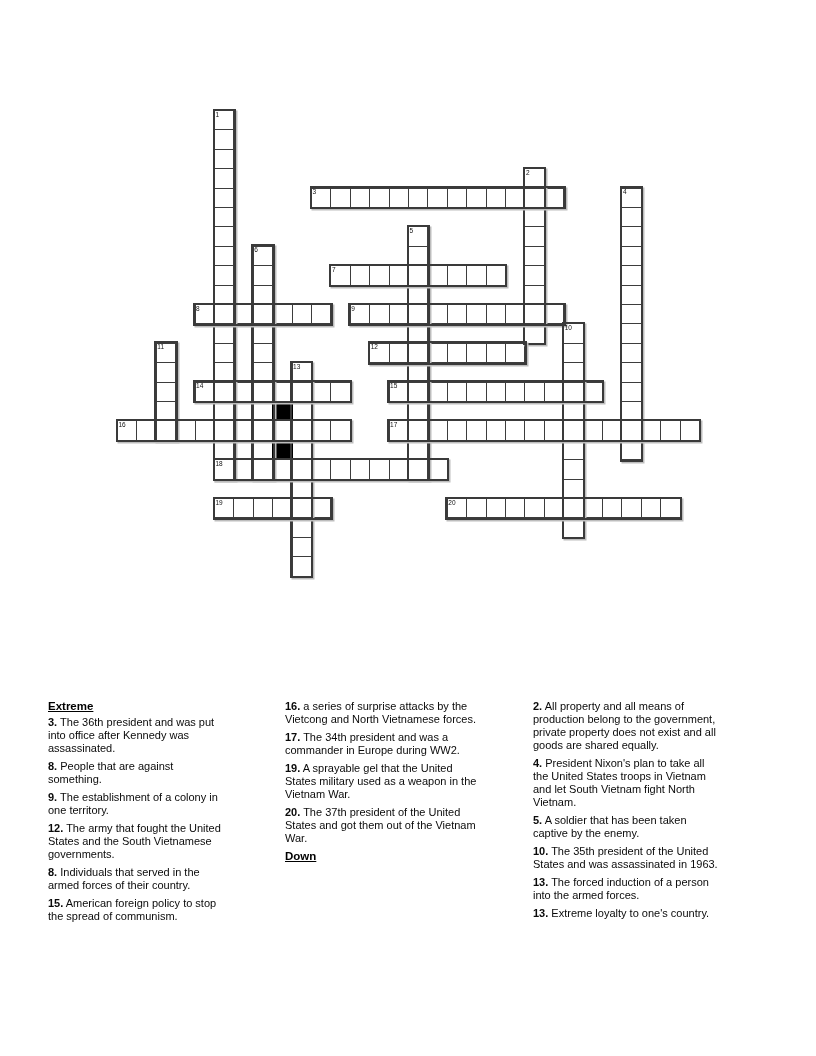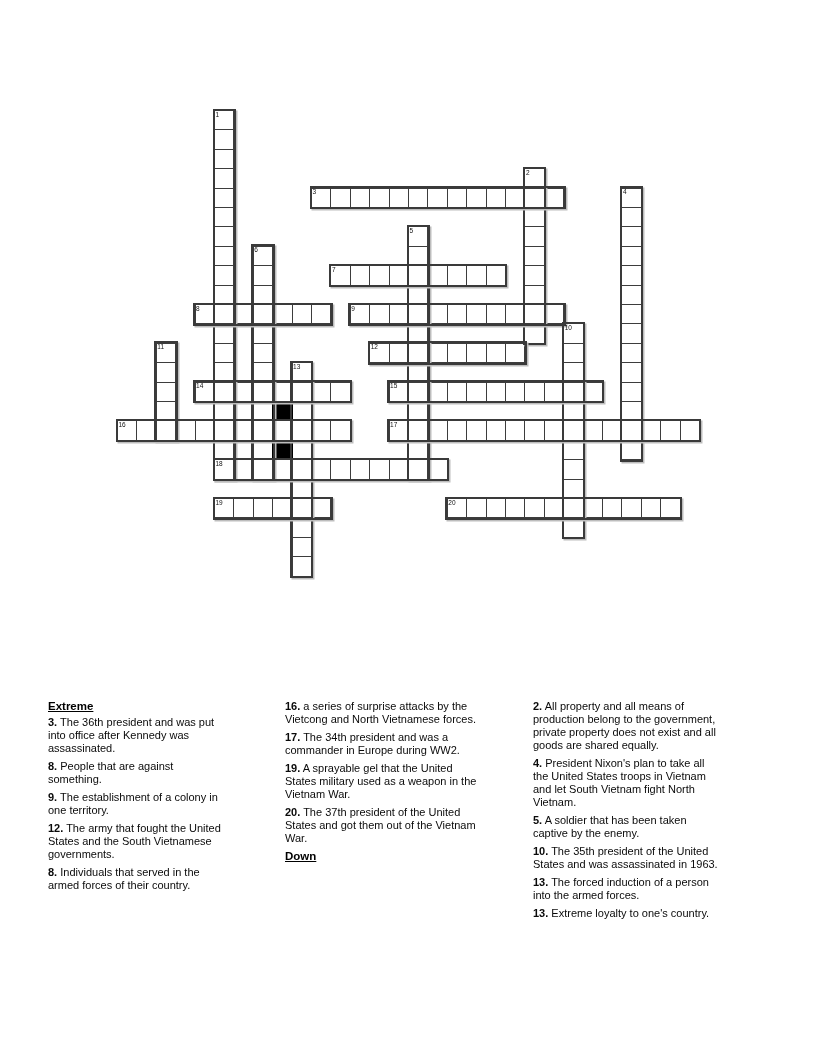--- a/index.html
+++ b/index.html
@@ -314,20 +314,22 @@
 assassinated.</div>
         <div class="clue"><b>8.</b> People that are against
 something.</div>
         <div class="clue"><b>9.</b> The establishment of a colony in
 one territory.</div>
         <div class="clue"><b>12.</b> The army that fought the United
 States and the South Vietnamese
 governments.</div>
         <div class="clue"><b>8.</b> Individuals that served in the
 armed forces of their country.</div>
+        <div class="clue"><b>15.</b> American foreign policy to stop
+the spread of communism.</div>
       </div>
     <div class="clue-col" style="left:285px;width:242px">
         <div class="clue"><b>16.</b> a series of surprise attacks by the
 Vietcong and North Vietnamese forces.</div>
         <div class="clue"><b>17.</b> The 34th president and was a
 commander in Europe during WW2.</div>
         <div class="clue"><b>19.</b> A sprayable gel that the United
 States military used as a weapon in the
 Vietnam War.</div>
         <div class="clue"><b>20.</b> The 37th president of the United

